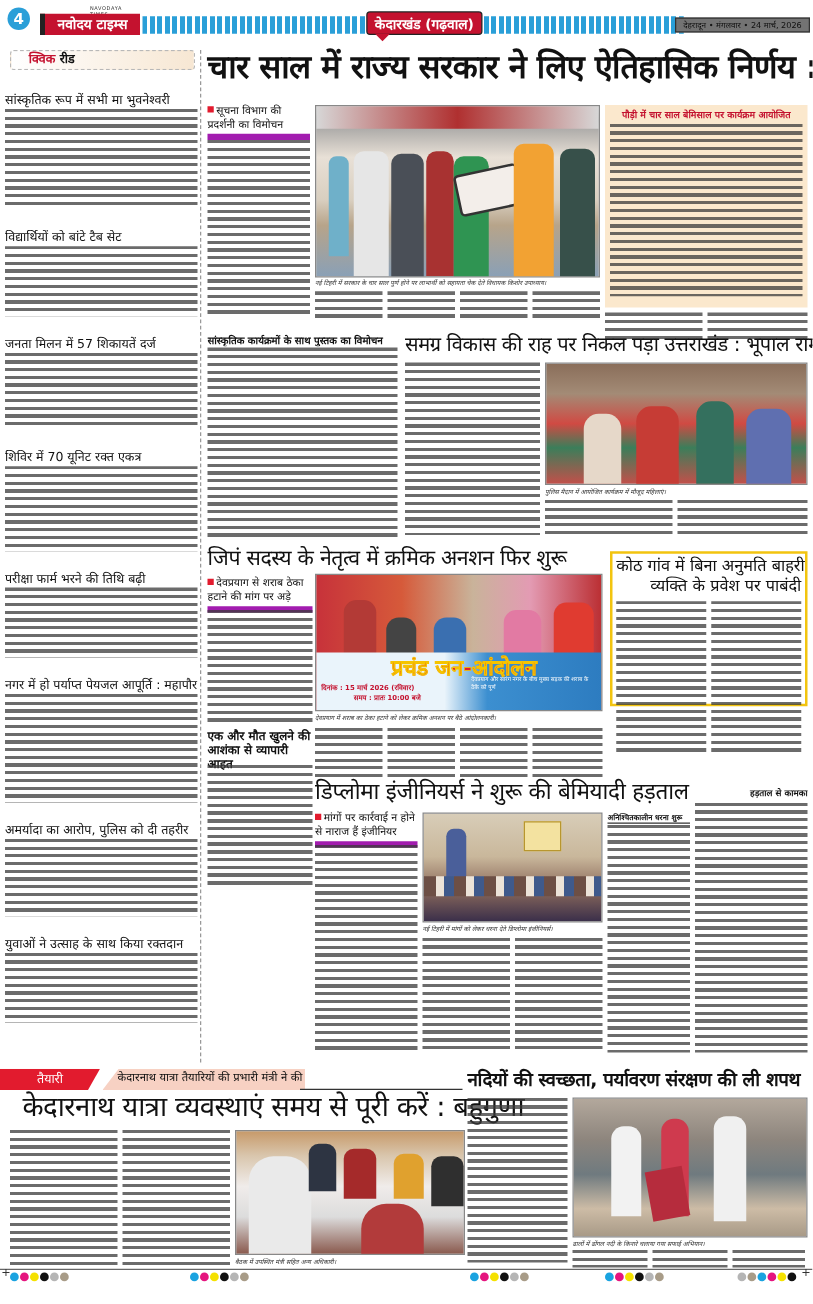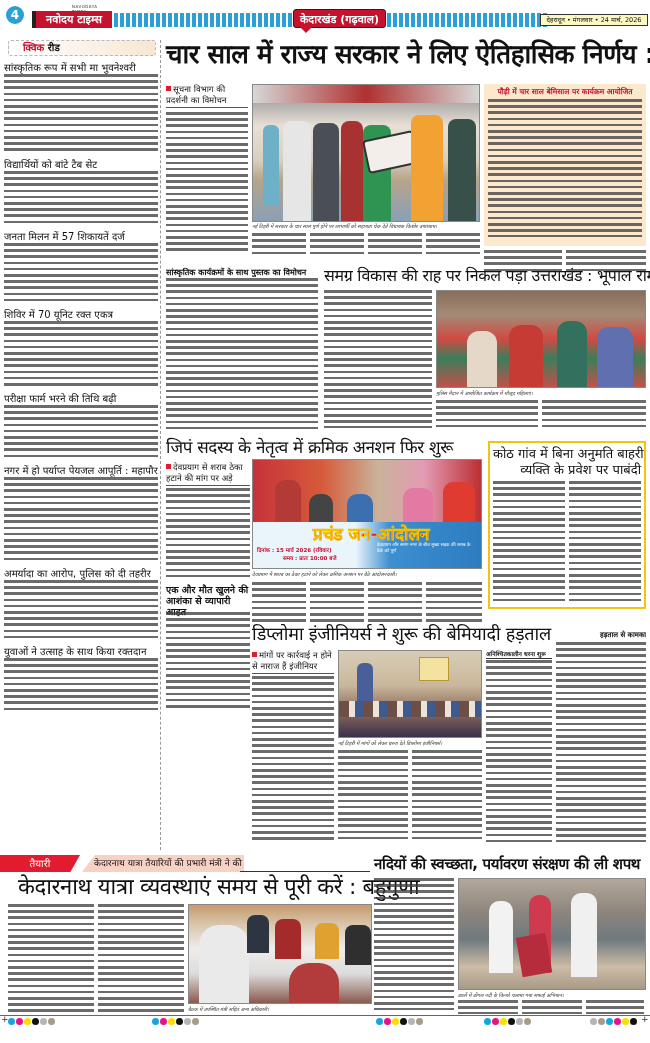--- a/index.html
+++ b/index.html
@@ -11,50 +11,50 @@
   
   .page-num { left: 6px; top: 6px; width: 18px; height: 18px; border-radius: 50%; background: #2a9fd8; color: #fff; font-size: 12px; font-weight: bold; text-align: center; line-height: 18px; }
   .brand-wrap { left: 32px; top: 4px; width: 80px; height: 24px; }
   .brand-small { position: absolute; left: 40px; top: 0; font-size: 4px; color: #333; letter-spacing: 0.5px; }
   .brand { position: absolute; left: 0; top: 7px; width: 80px; height: 17px; background: #c4122f; color: #fff; font-size: 11px; font-weight: bold; text-align: center; line-height: 17px; border-left: 4px solid #222; }
   .stripe { height: 14px; top: 13px; background: repeating-linear-gradient(90deg, #2a9fd8 0 4px, #fff 4px 6px); }
   .stripe.s1 { left: 114px; width: 178px; }
   .stripe.s2 { left: 387px; width: 160px; }
   .section-tag { left: 293px; top: 9px; width: 93px; height: 19px; background: #c4122f; color: #fff; font-size: 11px; font-weight: bold; text-align: center; line-height: 19px; border-radius: 3px; border: 1px solid #222; }
   .section-tag::after { content: ""; position: absolute; left: 6px; bottom: -6px; border-left: 6px solid transparent; border-right: 6px solid transparent; border-top: 6px solid #c4122f; }
-  .dateline { left: 540px; top: 14px; width: 108px; height: 12px; font-size: 6.5px; border: 1px solid #333; text-align: center; line-height: 10px; background: #fef9c3; }
+  .dateline { left: 540px; top: 14px; width: 108px; height: 12px; font-size: 6.5px; border: 1px solid #333; text-align: center; line-height: 10px; background: #737373; }
 
   
   .txt { font-size: 5px; line-height: 6.2px; color: #222; text-align: justify; overflow: hidden; }
   .lines { background: repeating-linear-gradient(180deg, #3a3a3a 0 2.6px, transparent 2.6px 6.2px); opacity: 0.75; }
 
   
   .quick-read { left: 8px; top: 40px; width: 148px; height: 16px; border: 1px dashed #b8b8b8; border-radius: 3px; background: linear-gradient(90deg, #fff 0%, #f7e7d3 100%); font-size: 10px; font-weight: bold; line-height: 14px; padding-left: 14px; }
   .quick-read .red { color: #c4122f; }
   .left-col { left: 4px; top: 58px; width: 154px; }
-  .lh { font-size: 10px; line-height: 13px; margin-top: 3px; white-space: nowrap; overflow: hidden; }
+  .lh { font-size: 10px; line-height: 13px; margin-top: 16px; white-space: nowrap; overflow: hidden; }
   .col-divider { width: 0; border-left: 1px dashed #999; }
 
   
   .main-headline { left: 166px; top: 40px; width: 480px; font-size: 26px; font-weight: bold; line-height: 28px; letter-spacing: -0.5px; white-space: nowrap; }
   .kicker { font-size: 8.5px; line-height: 10.5px; }
   .kicker .sq { display: inline-block; width: 5px; height: 5px; background: #e21b2e; margin-right: 2px; vertical-align: 1px; }
-  .kicker-underline { border-bottom: 1px solid #a21caf; padding-bottom: 2px; }
+  .kicker-underline { border-bottom: 5px solid #a21caf; padding-bottom: 2px; }
 
   .photo { border: 1px solid #888; overflow: hidden; }
   .caption { font-size: 5px; color: #333; font-style: italic; white-space: nowrap; overflow: hidden; }
 
   
   .pauri-box { left: 484px; top: 84px; width: 162px; height: 162px; background: #fbe8cd; padding: 2px 4px; }
   .pauri-title { font-size: 7.5px; color: #c4122f; font-weight: bold; text-align: center; white-space: nowrap; }
 
   .sub-head-bold { font-weight: bold; font-size: 8px; white-space: nowrap; overflow: hidden; }
   .h2 { font-size: 17px; line-height: 20px; white-space: nowrap; letter-spacing: -0.3px; }
 
-  .yellow-box { left: 488px; top: 441px; width: 158px; height: 168px; border: 2px solid #f2c40f; padding: 3px; }
+  .yellow-box { left: 488px; top: 441px; width: 158px; height: 124px; border: 2px solid #f2c40f; padding: 3px; }
 
   .taiyari-band { left: 0; top: 855px; width: 650px; height: 17px; }
   .taiyari-red { position: absolute; left: 0; top: 0; width: 80px; height: 17px; background: #e21b2e; color: #fff; font-size: 10px; line-height: 17px; text-align: center; clip-path: polygon(0 0, 100% 0, 88% 100%, 0 100%); }
   .taiyari-pink { position: absolute; left: 82px; top: 0; width: 158px; height: 17px; background: #f7d1c3; font-size: 9px; line-height: 17px; padding-left: 12px; clip-path: polygon(8% 0, 100% 0, 100% 100%, 0 100%); white-space: nowrap; }
   .taiyari-line { position: absolute; left: 240px; top: 16px; width: 130px; height: 1px; background: #333; }
 
   .reg-bar { top: 1018px; height: 8px; display: flex; gap: 1px; }
   .dot { width: 7px; height: 7px; border-radius: 50%; }
   .footer-line { left: 0; top: 1015px; width: 650px; height: 1px; background: #666; }
   .crossmark { font-size: 9px; color: #333; }

